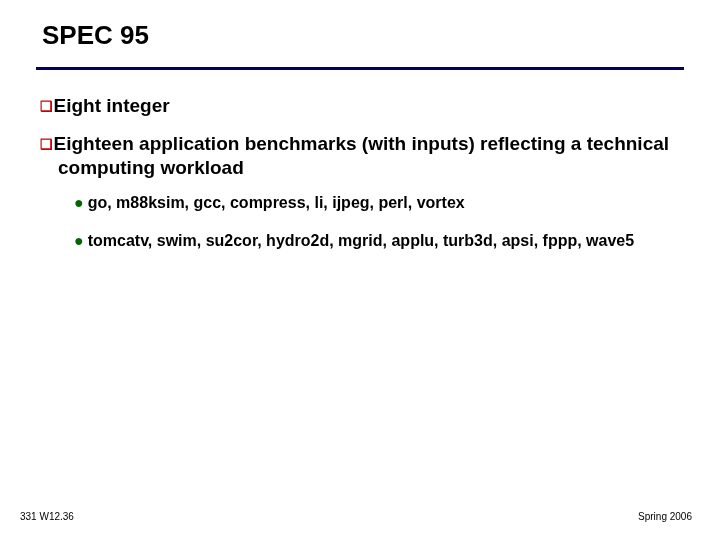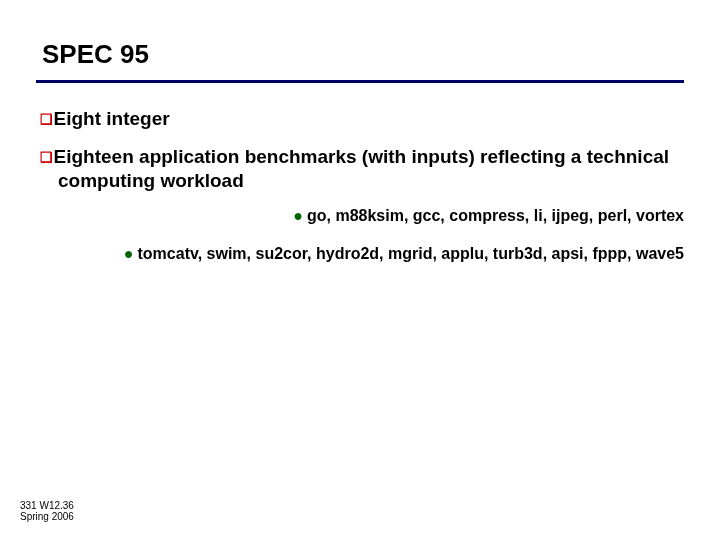--- a/index.html
+++ b/index.html
@@ -9,23 +9,22 @@
     font-family: Arial, Helvetica, sans-serif;
     position: relative;
     background: #fff;
     color: #000;
   }
   .slide {
     padding: 20px 36px 0 36px;
   }
   .title-wrap {
     border-bottom: 3px solid #000066;
-    padding-bottom: 10px;
+    padding-bottom: 16px;
     margin-bottom: 24px;
-    margin-top: 19px;
   }
   .title {
     font-size: 26px;
     font-weight: bold;
     color: #000;
     padding-left: 6px;
   }
   .bullet-list {
     padding-left: 4px;
   }
@@ -46,39 +45,37 @@
     top: -1px;
   }
   .b2 {
     font-size: 16px;
     font-weight: bold;
     color: #000;
     margin: 6px 0 18px 34px;
     line-height: 1.25;
     padding-left: 16px;
     text-indent: -16px;
-    text-align: right;
   }
   .b2 .dot {
     color: #006600;
     font-size: 16px;
     margin-right: 4px;
     position: relative;
     top: 0px;
   }
   .footer {
     position: absolute;
     bottom: 18px;
     left: 20px;
     right: 28px;
     font-size: 10px;
     color: #000;
     display: flex;
     justify-content: space-between;
-    flex-direction: column;
   }
 </style>
 </head>
 <body>
 
 <div class="slide">
   <div class="title-wrap">
     <div class="title">SPEC 95</div>
   </div>
 

